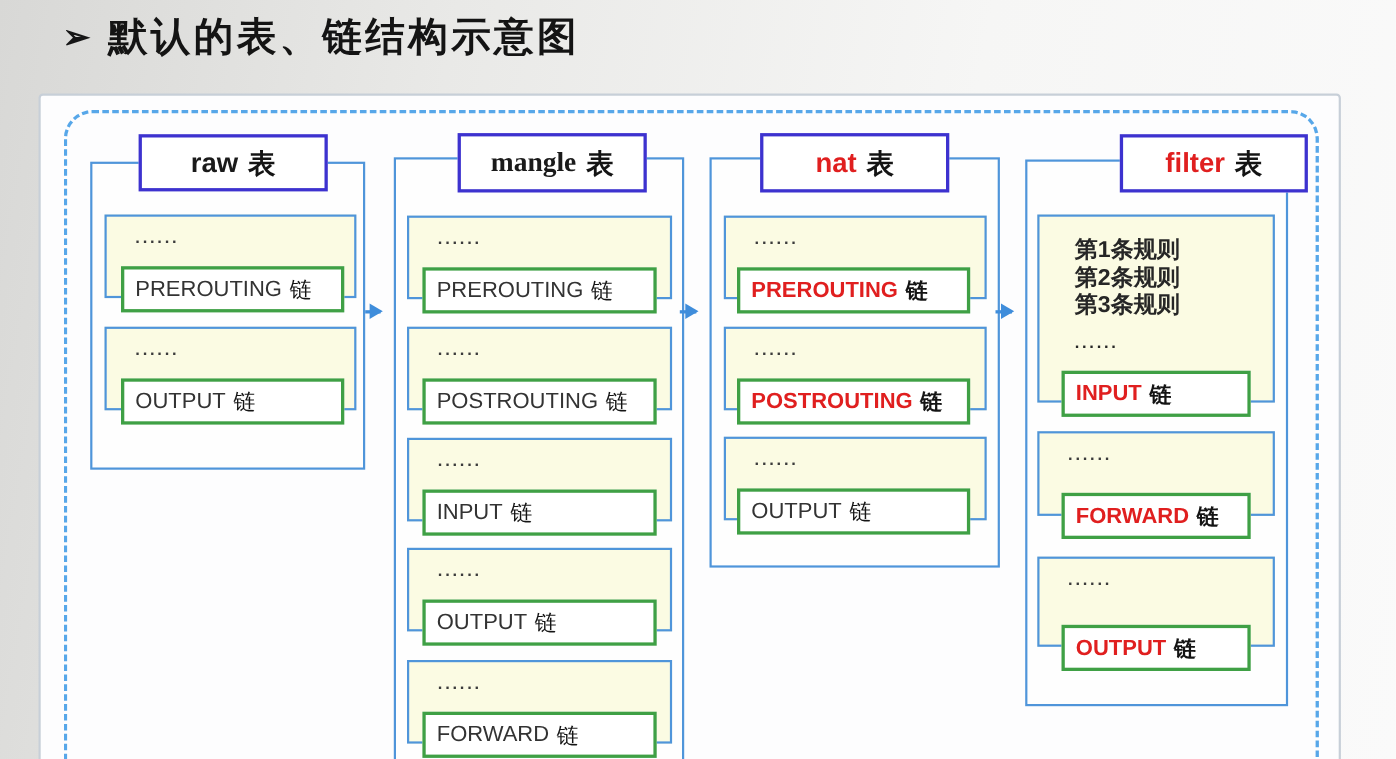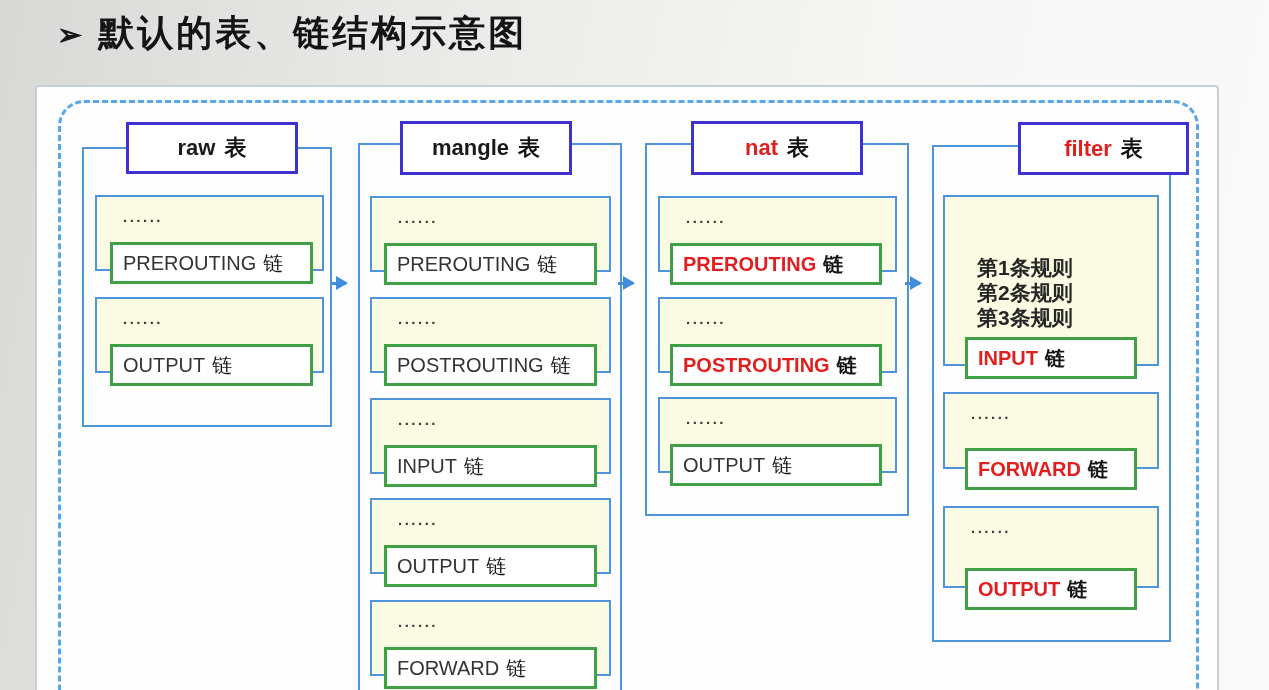--- a/index.html
+++ b/index.html
@@ -27,28 +27,28 @@
     position:absolute;left:58px;top:100px;width:1135px;height:640px;
     border:3px dashed #57a7e9;border-radius:26px;
   }
 
   
   #diagram{position:absolute;inset:0;}
   .tbl-container{position:absolute;border:2px solid #4f95da;background:#fefefe;z-index:1;}
   .tbl-title{
     position:absolute;border:3px solid #3d32cf;background:#ffffff;z-index:3;
     display:flex;align-items:center;justify-content:center;gap:9px;
-    font-weight:bold;font-size:22px;color:#141414;white-space:nowrap;
+    font-weight:bold;font-size:25px;color:#141414;white-space:nowrap;
   }
   .chain-unit{position:absolute;background:#fbfbe3;border:2px solid #4f95da;z-index:2;}
   .dots{
     position:absolute;left:26px;top:12px;font-weight:bold;font-size:15px;
     letter-spacing:2.5px;color:#3b3b3b;line-height:1;
   }
-  .rules{position:absolute;left:32px;top:18px;font-weight:bold;font-size:21px;color:#262626;line-height:25px;white-space:pre;margin-top:40px;}
+  .rules{position:absolute;left:32px;top:18px;font-weight:bold;font-size:21px;color:#262626;line-height:25px;white-space:pre;}
   .rules .rule-line{margin:0;}
   .rules .rule-dots{font-size:15px;letter-spacing:2.5px;margin-top:9px;}
   .chain-box{
     position:absolute;height:36px;background:#ffffff;border:3px solid #3fa045;z-index:2;
     display:flex;align-items:center;padding-left:10px;gap:7px;
     font-size:20px;color:#2f2f2f;white-space:nowrap;
   }
   .chain-box .suffix{color:#141414;}
   .flow-arrow{position:absolute;height:3px;background:#3f8ddb;z-index:2;}
   .flow-arrow:after{
@@ -82,21 +82,21 @@
         </div>
       </div>
       <div class="chain-unit" style="left: 95px; top: 297px; width: 225px; height: 72px;">
         <div class="dots">......</div>
         <div class="chain-box" style="left: 13px; right: 9px; top: 45px;">
           <span style="color: rgb(51, 51, 51);">OUTPUT</span>
           <span class="suffix">链</span>
         </div>
       </div>
       <div class="tbl-container" style="left: 358px; top: 143px; width: 260px; height: 562px;"></div>
-      <div class="tbl-title" style="left: 400px; top: 121px; width: 166px; height: 48px;">
+      <div class="tbl-title" style="left: 416px; top: 121px; width: 166px; height: 48px; font-family: Liberation Serif, serif;">
         <span style="color: rgb(26, 26, 26);">mangle</span>
         <span>表</span>
       </div>
       <div class="chain-unit" style="left: 370px; top: 196px; width: 237px; height: 72px;">
         <div class="dots">......</div>
         <div class="chain-box" style="left: 12px; right: 12px; top: 45px;">
           <span style="color: rgb(51, 51, 51);">PREROUTING</span>
           <span class="suffix">链</span>
         </div>
       </div>

